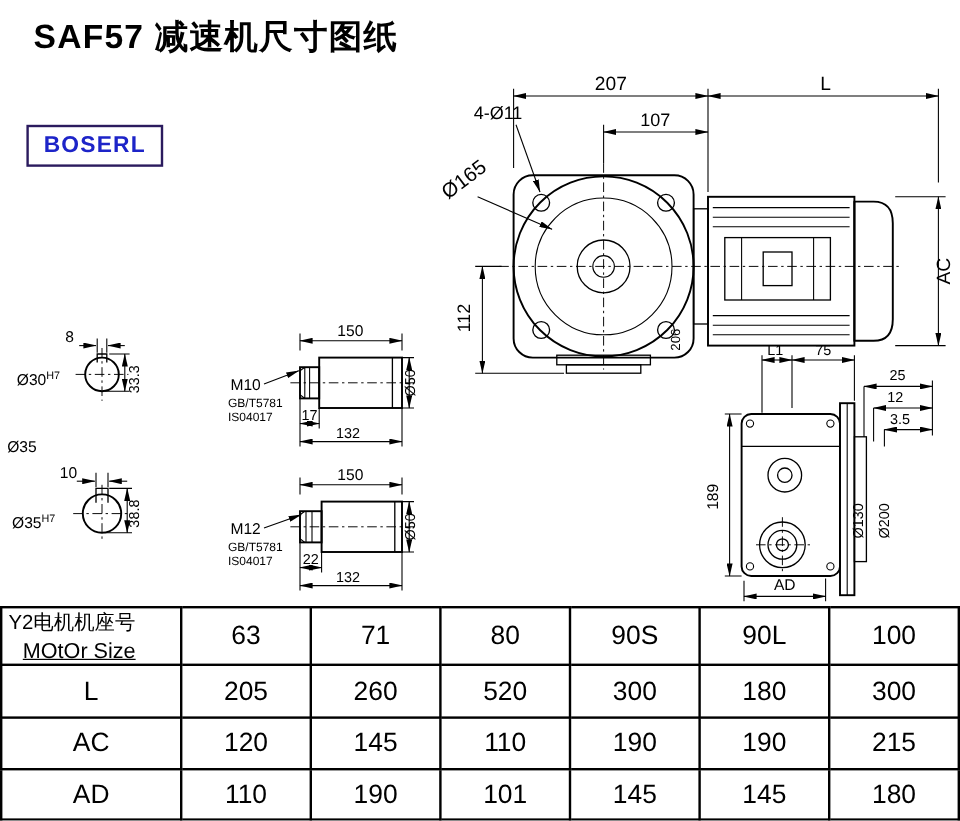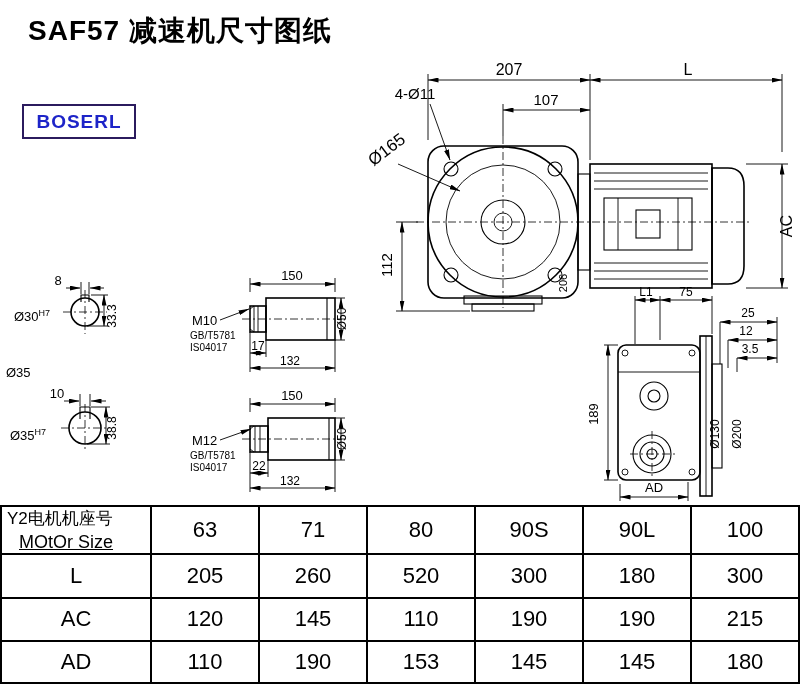--- a/index.html
+++ b/index.html
@@ -258,21 +258,21 @@
       <td>145</td>
       <td>110</td>
       <td>190</td>
       <td>190</td>
       <td>215</td>
     </tr>
     <tr style="height:42px">
       <td>AD</td>
       <td>110</td>
       <td>190</td>
-      <td>153</td>
+      <td>101</td>
       <td>145</td>
       <td>145</td>
       <td>180</td>
     </tr>
   </tbody>
     </table>
 
 </div>
 
 </body></html>

